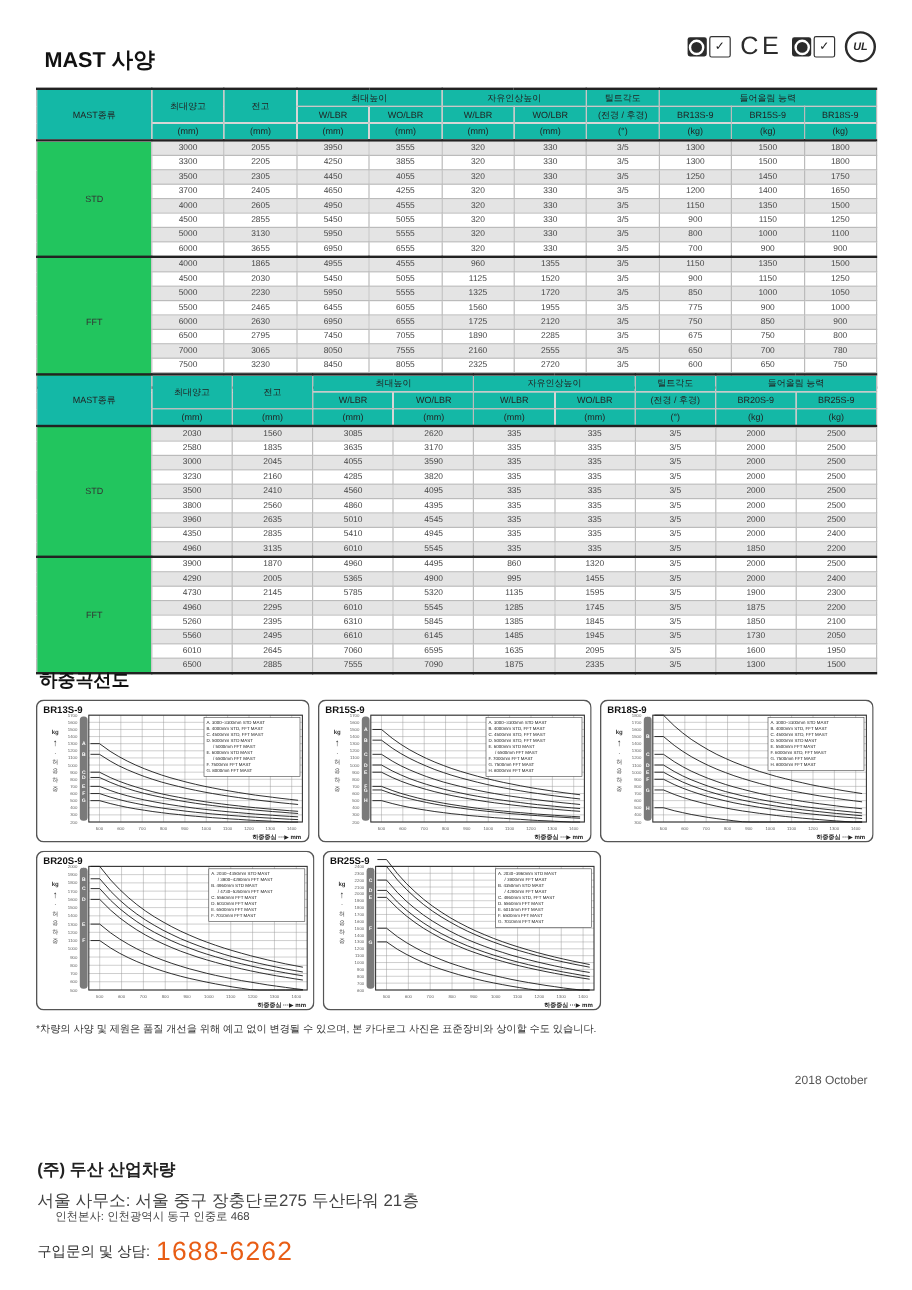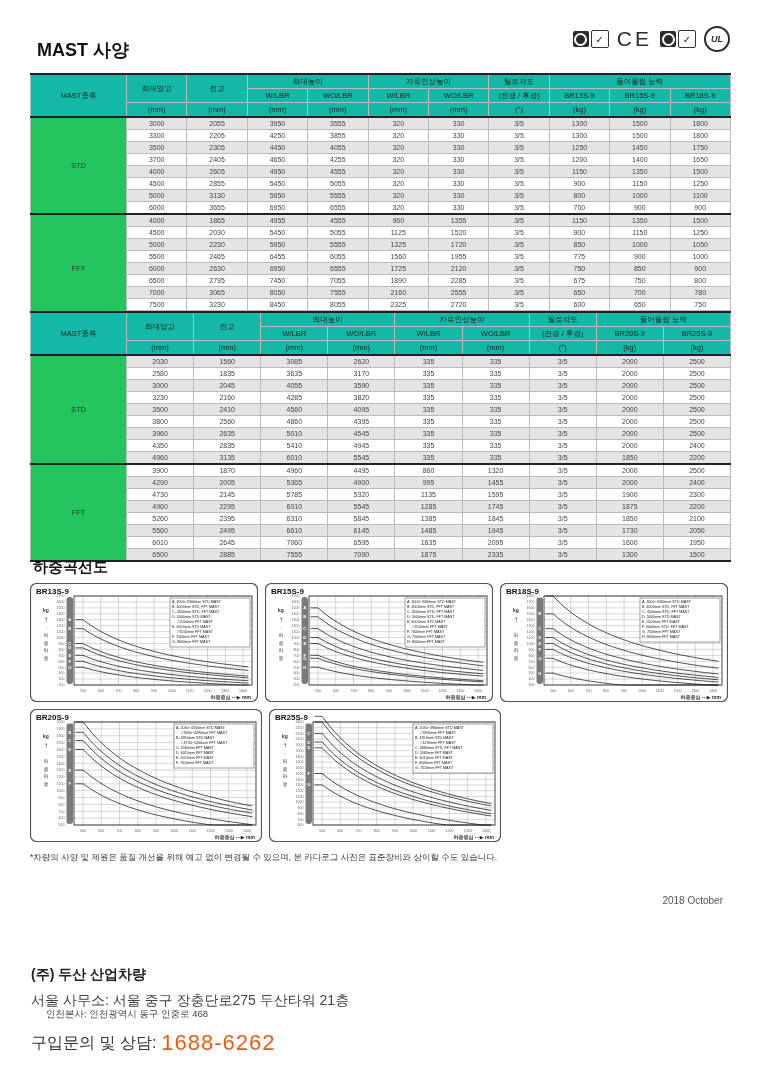--- a/index.html
+++ b/index.html
@@ -43,21 +43,21 @@
   .lg-sq{position:absolute;border-radius:2px;}
   .lg1{left:0;top:6px;width:46px;height:44px;background:#1c3f94;transform:rotate(-7deg);}
   .lg2{left:40px;top:12px;width:42px;height:42px;background:#1668b3;transform:rotate(5deg);}
   .lg3{left:86px;top:2px;width:48px;height:46px;background:#14a085;transform:rotate(-5deg);}
   .lg-txt{position:absolute;left:4px;top:14px;width:142px;text-align:center;font-size:22px;font-weight:bold;font-style:italic;
           color:#fff;letter-spacing:1px;text-shadow:1px 1px 0 #122d6b,-1px -1px 0 #122d6b,1px -1px 0 #122d6b,-1px 1px 0 #122d6b;}
   .cmp-name{position:absolute;left:31px;top:966px;font-size:14px;font-weight:bold;color:#222;}
   .addr1{position:absolute;left:31px;top:992px;font-size:14px;color:#444;}
   .addr2{position:absolute;left:31px;top:1008px;font-size:9.5px;color:#444;margin-left:15px;}
   .phone-line{position:absolute;left:31px;top:1030px;display:flex;align-items:center;gap:5px;}
-  .phone-lbl{font-size:16px;color:#333;}
+  .phone-lbl{font-size:12px;color:#333;}
   .phone-num{font-size:22px;font-weight:normal;color:#e85d15;letter-spacing:1px;}
 </style>
 </head>
 <body>
 
 <div class="page">
 
   <div class="certs">
     <span class="badge">
       <span class="bsq1">

